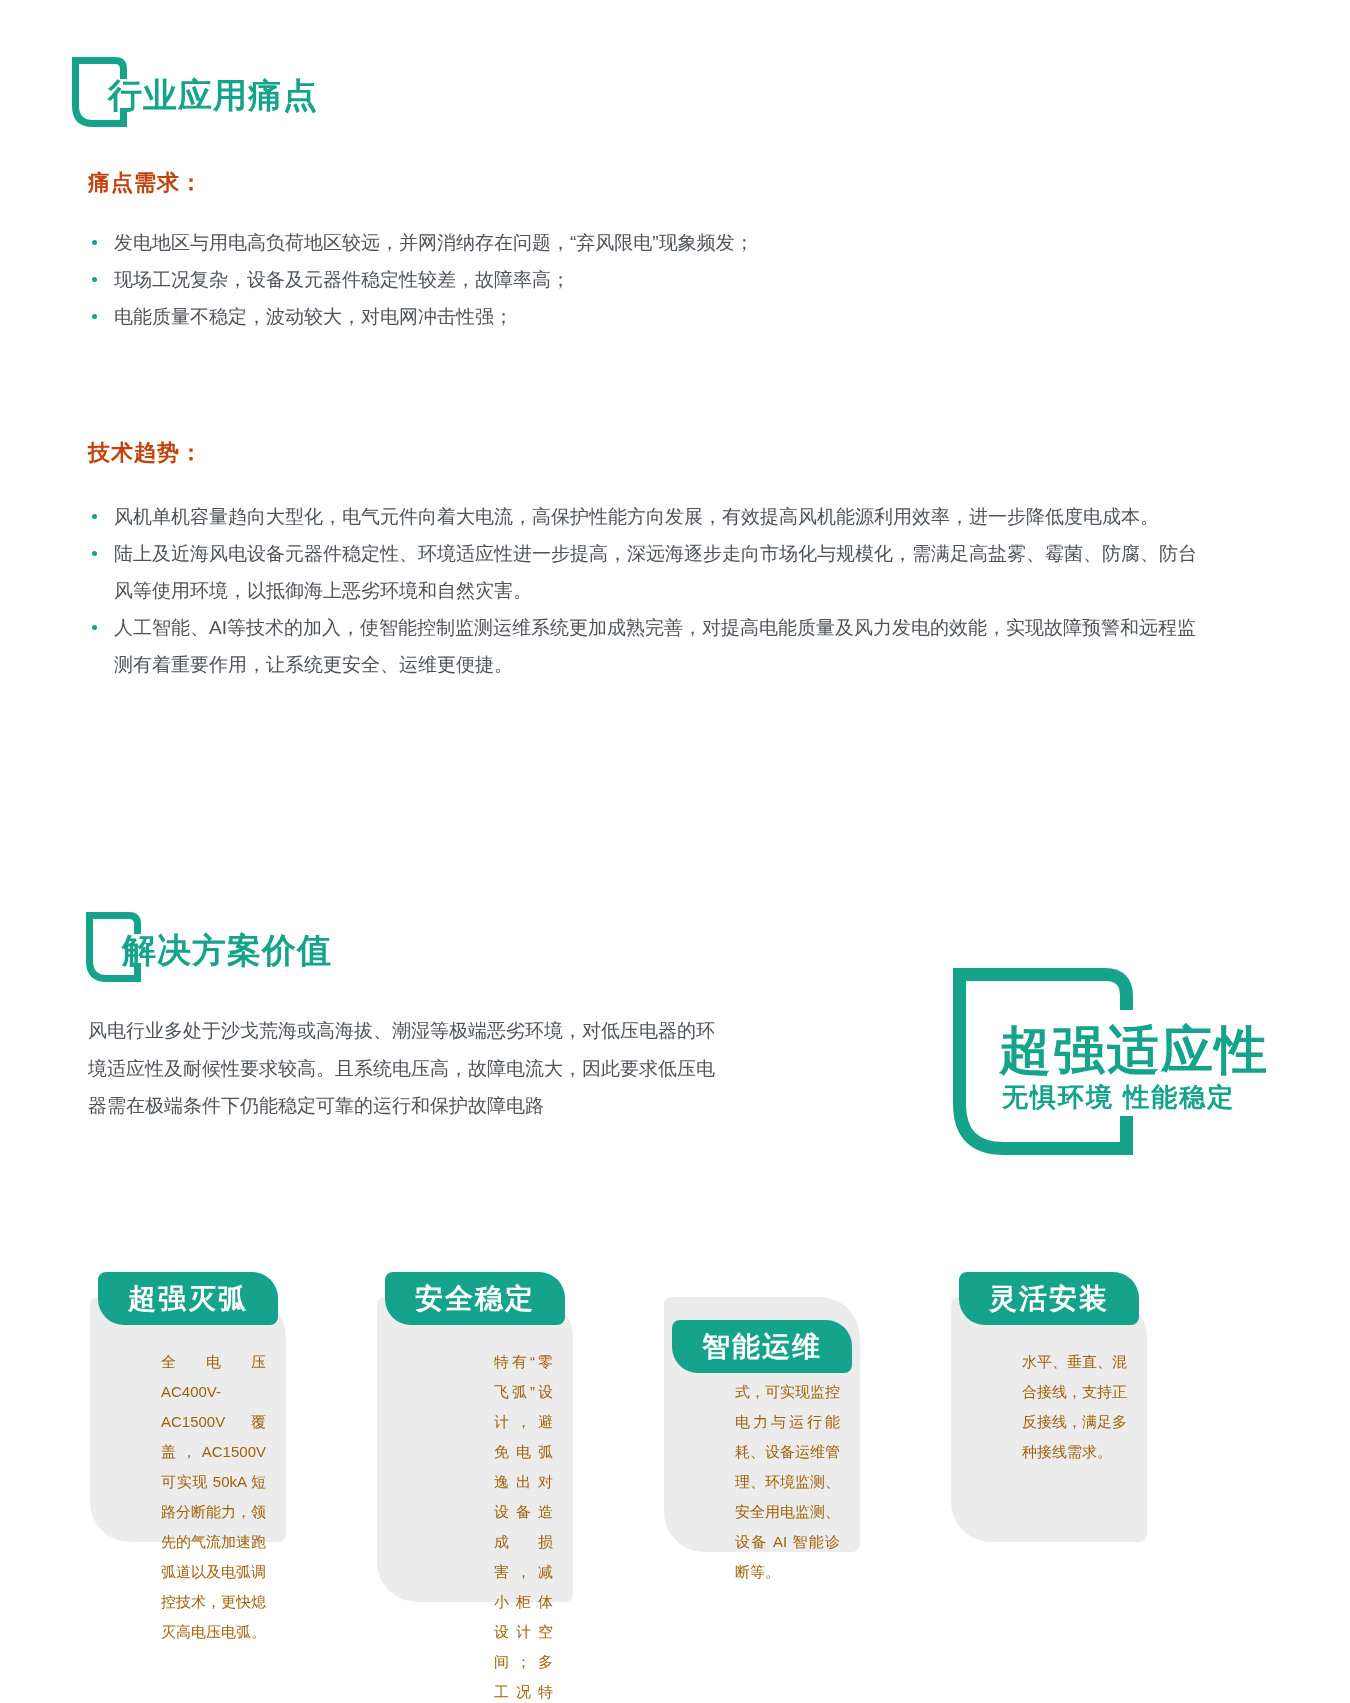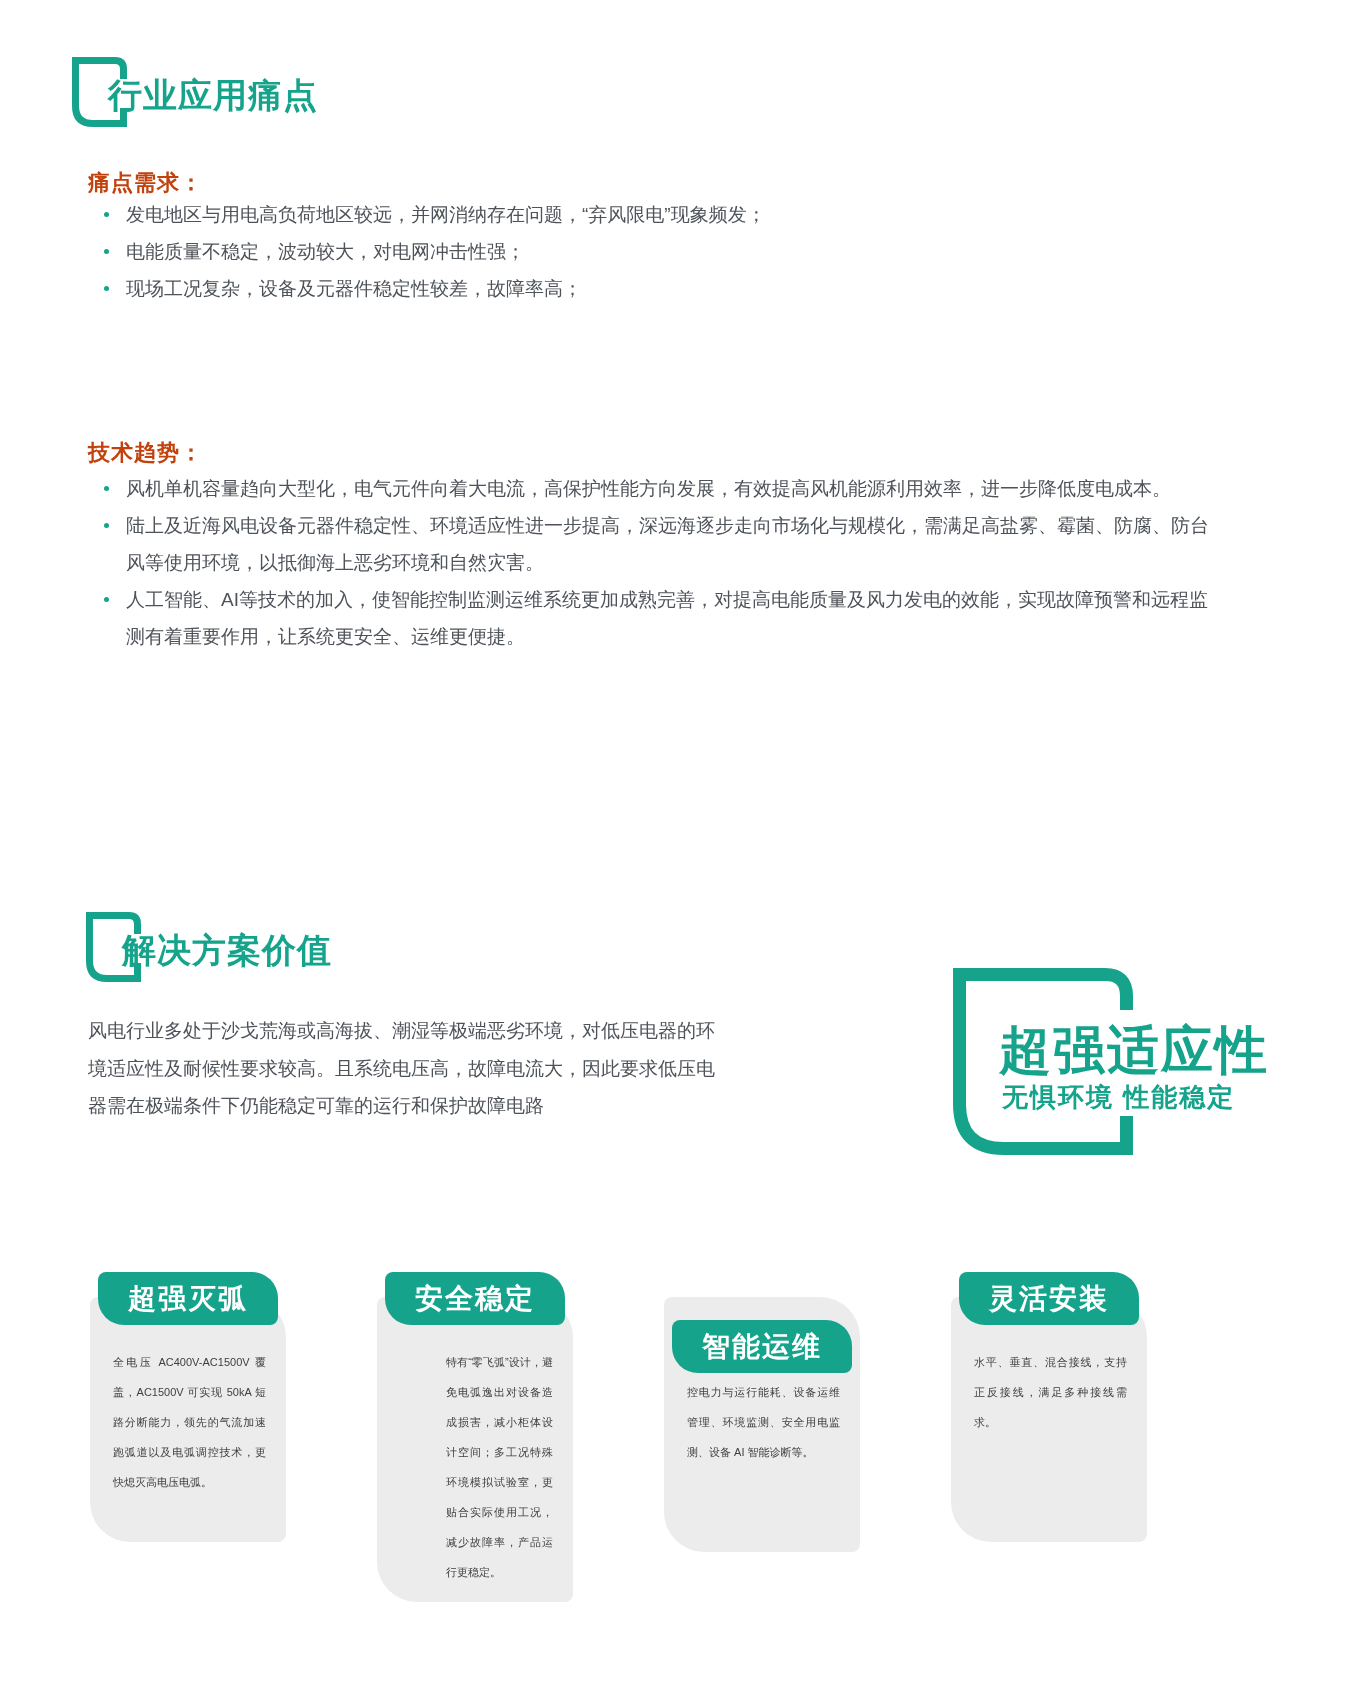--- a/index.html
+++ b/index.html
@@ -16,21 +16,21 @@
   .section-title {
     position:absolute; left:36px; top:16px; white-space:nowrap;
     font-size:34px; font-weight:bold; color:#15a38b; letter-spacing:1px;
   }
 
   
   .sub-heading {
     position:absolute; left:88px; white-space:nowrap;
     font-size:22px; font-weight:bold; color:#c2410c; letter-spacing:1px;
   }
-  .bullet-list { position:absolute; left:100px; list-style:none; width:1110px; }
+  .bullet-list { position:absolute; left:88px; list-style:none; width:1110px;margin-top:28px; }
   .bullet-list li {
     position:relative; padding-left:26px;
     font-size:19px; line-height:37px; color:#4e535a;
   }
   .bullet-list li .dot {
     position:absolute; left:4px; top:16px; width:5px; height:5px;
     border-radius:50%; background:#15a38b;
   }
 
   
@@ -51,22 +51,23 @@
     font-size:26px; font-weight:bold; color:#15a38b; letter-spacing:2px;
   }
 
   
   .card {
     position:absolute; top:1297px; width:196px;
     background:#ececec; border-radius:8px 40px 8px 40px;
   }
   .card-body {
     padding:50px 20px 0 23px;
-    font-size:11px; line-height:30px; color:#404040;
+    font-size:15px; line-height:30px; color:#a16207;
     text-align:justify;
+    margin-left:48px;
   }
   .card-pill {
     position:absolute; top:-25px; left:50%; transform:translateX(-50%);
     height:53px; padding:0 30px; white-space:nowrap;
     background:#15a38b; border-radius:8px 26px 8px 26px;
     display:flex; align-items:center; justify-content:center;
     font-size:28px; font-weight:bold; color:#ffffff; letter-spacing:2px;
   }
 </style>
 </head>
@@ -78,22 +79,22 @@
     <svg class="bracket-sm" viewBox="0 0 55 70">
       <path d="M51.5 22 V12 Q51.5 3.5 43 3.5 H3.5 V49 Q3.5 66.5 21 66.5 H51.5 V51" fill="none" stroke="#15a38b" stroke-width="7"></path>
     </svg>
     <div class="section-title">行业应用痛点</div>
   </div>
 
   <div class="sub-heading" style="top:168px;">痛点需求：</div>
 
   <ul class="bullet-list" style="top:196px;">
     <li><span class="dot"></span><span>发电地区与用电高负荷地区较远，并网消纳存在问题，“弃风限电”现象频发；</span></li>
+    <li><span class="dot"></span><span>现场工况复杂，设备及元器件稳定性较差，故障率高；</span></li>
     <li><span class="dot"></span><span>电能质量不稳定，波动较大，对电网冲击性强；</span></li>
-    <li><span class="dot"></span><span>现场工况复杂，设备及元器件稳定性较差，故障率高；</span></li>
   </ul>
 
   <div class="sub-heading" style="top:438px;">技术趋势：</div>
 
   <ul class="bullet-list" style="top:470px;">
     <li><span class="dot"></span><span>风机单机容量趋向大型化，电气元件向着大电流，高保护性能方向发展，有效提高风机能源利用效率，进一步降低度电成本。</span></li>
     <li><span class="dot"></span><span>陆上及近海风电设备元器件稳定性、环境适应性进一步提高，深远海逐步走向市场化与规模化，需满足高盐雾、霉菌、防腐、防台风等使用环境，以抵御海上恶劣环境和自然灾害。</span></li>
     <li><span class="dot"></span><span>人工智能、AI等技术的加入，使智能控制监测运维系统更加成熟完善，对提高电能质量及风力发电的效能，实现故障预警和远程监测有着重要作用，让系统更安全、运维更便捷。</span></li>
   </ul>
 

